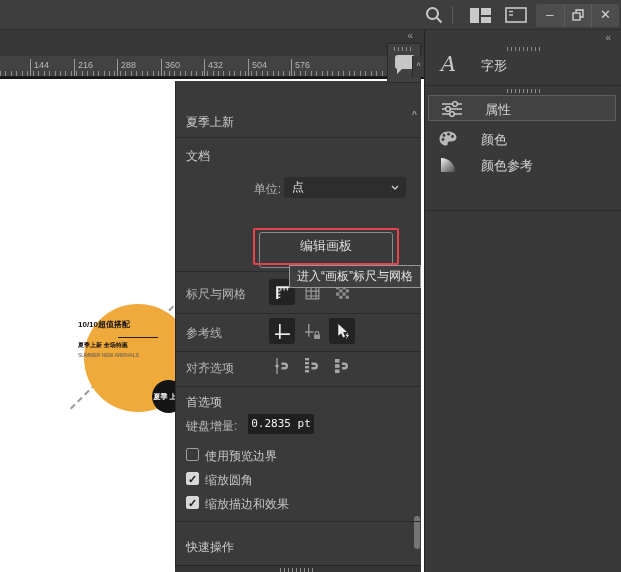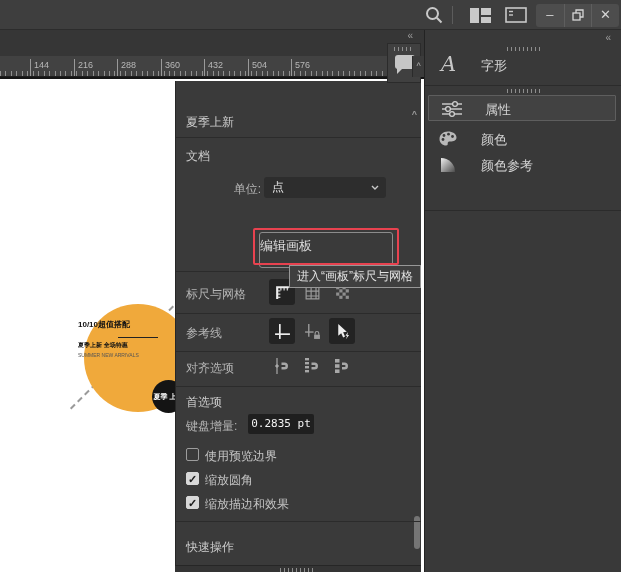--- a/index.html
+++ b/index.html
@@ -1,19 +1,19 @@
 <!DOCTYPE html>
 <html style="--red: #E8424F; --yellow: #F0A93B;"><head>
 <meta charset="utf-8">
 <style>
   * { margin:0; padding:0; box-sizing:border-box; }
   html,body { width:621px; height:572px; overflow:hidden; background:#3a3a3a;
     font-family:"Liberation Sans", sans-serif; }
   #app { position:relative; width:621px; height:572px; background:#3a3a3a; }
-  .abs { position:absolute; }
+  .abs { position:absolute;margin-left:20px; }
 
   
   .topbar { position:absolute; left:0; top:0; width:621px; height:30px; background:#3e3e3e; border-bottom:1px solid #2c2c2c; }
   .search-ic { position:absolute; left:424px; top:5px; width:20px; height:20px; }
   .topbar-sep { position:absolute; left:452px; top:6px; width:1px; height:18px; background:#5c5c5c; }
   .ws-ic { position:absolute; left:470px; top:8px; width:21px; height:15px; }
   .ws-ic .a { position:absolute; left:0; top:0; width:9px; height:15px; background:#c9c9c9; }
   .ws-ic .b { position:absolute; left:11px; top:0; width:10px; height:6.5px; background:#c9c9c9; }
   .ws-ic .c { position:absolute; left:11px; top:8.5px; width:10px; height:6.5px; background:#c9c9c9; }
   .pn-ic { position:absolute; left:505px; top:7px; width:22px; height:16px; }
@@ -73,21 +73,21 @@
   .dd { position:absolute; background:#2d2d2d; border-radius:3px; color:#e3e3e3; font-size:12px; }
   .dd .val { position:absolute; left:8px; top:0; line-height:21px; }
   .chev { position:absolute; right:7px; top:8px; width:8px; height:5px; }
   .ab-val { position:absolute; left:88px; top:0; width:62px; height:20px; background:#2d2d2d; border:1px solid #5a5a5a; border-radius:2px;
     color:#e8e8e8; font-size:12px; line-height:18px; padding-left:6px; }
   .ab-dd { position:absolute; left:155px; top:0; width:22px; height:20px; background:#2d2d2d; border-radius:3px; }
   .ab-dd .chev { right:6px; top:8px; }
   .nav-ar { position:absolute; top:2px; font-size:11px; color:#5f5f5f; }
   .red-box { position:absolute; left:77px; top:147px; width:146px; height:37px; border:2px solid var(--red,#E8424F); border-radius:2px; z-index:4; }
   .edit-btn { position:absolute; left:83px; top:151px; width:134px; height:36px; border:1px solid #8c8c8c; border-radius:3px;
-    color:#dcdcdc; font-size:13px; line-height:26px; background:#3a3a3a; }
+    color:#dcdcdc; font-size:13px; text-align:center; line-height:26px; background:#3a3a3a; }
   .tooltip { position:absolute; right:0px; top:184px; height:23px; line-height:21px; padding:0 7px; background:#3f3f3f;
     border:1px solid #979797; color:#e3e3e3; font-size:12px; white-space:nowrap; z-index:6; }
   .icbox { position:absolute; width:26px; height:26px; border-radius:3px; display:flex; align-items:center; justify-content:center; }
   .icbox.on { background:#232323; }
   .kb-input { position:absolute; left:72px; top:333px; width:66px; height:20px; background:#1f1f1f; border-radius:2px;
     color:#f2f2f2; font-size:11px; font-family:"DejaVu Sans Mono", monospace; text-align:center; line-height:20px; }
   .cbrow { position:absolute; left:10px; height:16px; }
   .cb { position:absolute; left:0; top:0; width:13px; height:13px; border:1px solid #9d9d9d; border-radius:2px;
     font-size:11px; line-height:12px; text-align:center; font-weight:bold; color:#1c1c1c; }
   .cb.checked { background:#d8d8d8; border-color:#d8d8d8; }

